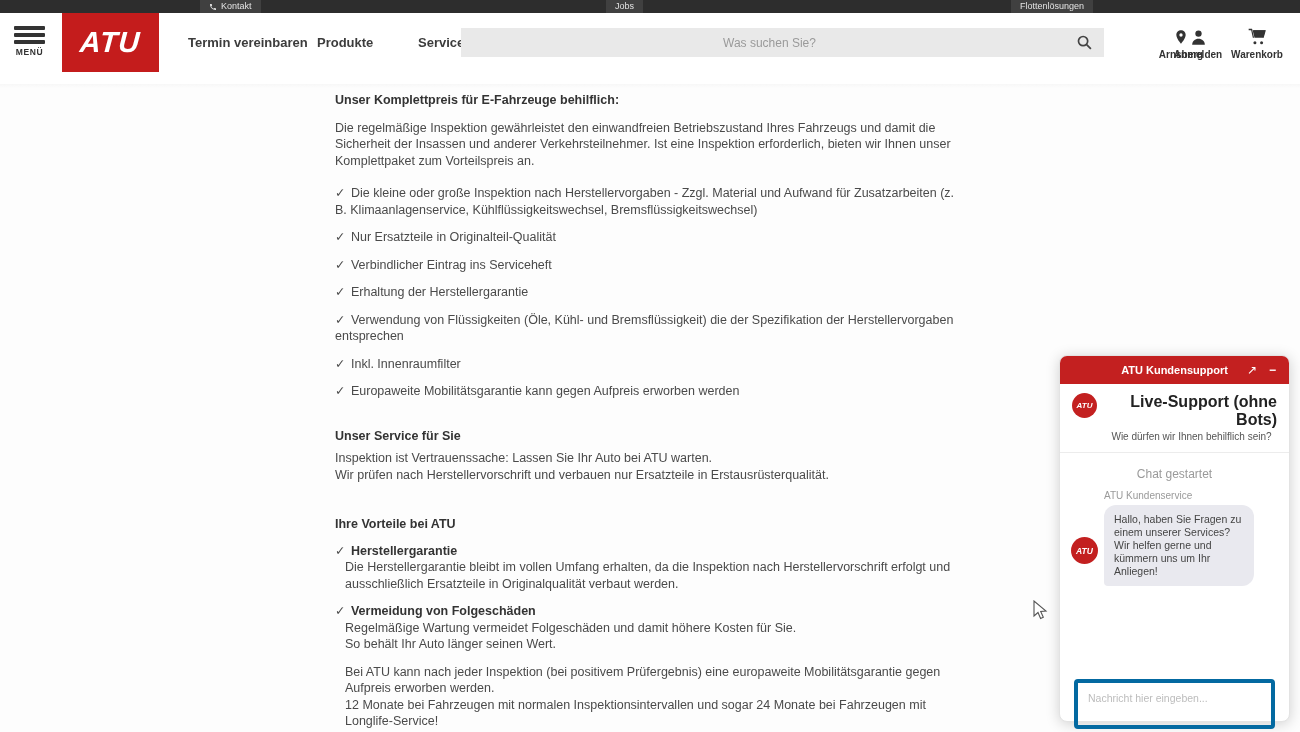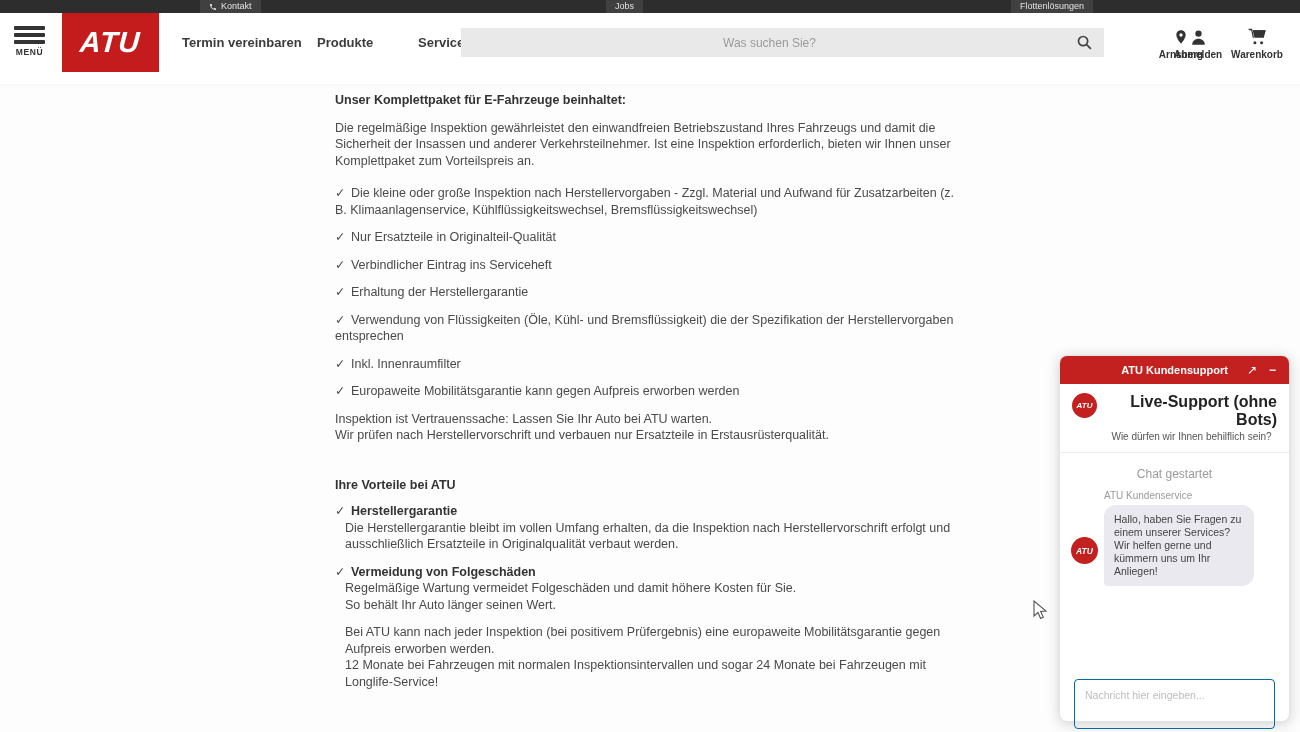--- a/index.html
+++ b/index.html
@@ -28,21 +28,21 @@
   .menu-btn .menu-label { font-size:8.5px; font-weight:bold; letter-spacing:0.6px; color:#333; margin-top:2px; }
   .logo {
     position:absolute; left:62px; top:-1px; width:97px; height:60px;
     background:#c41c1c; display:flex; align-items:center; justify-content:center; cursor:pointer;
   }
   .logo span { color:#fff; font-size:29px; font-weight:bold; font-style:italic; letter-spacing:1px; transform:skewX(-4deg); }
   .nav-link {
     position:absolute; top:0; height:59px; display:flex; align-items:center;
     font-size:13px; font-weight:bold; color:#3c3c3c; cursor:pointer;
   }
-  .nav-termin { left:182px; }
+  .nav-termin { left:188px; }
   .nav-produkte { left:317px; }
   .nav-services { left:418px; }
   .search-wrap { position:absolute; left:461px; top:15px; width:643px; height:29px; }
   .search-wrap input {
     width:100%; height:100%; background:#e9e9e9; border:none; outline:none;
     padding:0 40px 0 14px; font-size:12px; color:#555;
     font-family:"Liberation Sans", sans-serif;
     text-align:center;
   }
   .search-wrap input::placeholder { color:#9a9a9a; }
@@ -94,21 +94,21 @@
   .chat-sub .t2 { font-size:10px; color:#555; margin-top:2px;text-align:center; }
   .chat-log { position:relative; height:212px; }
   .chat-status { text-align:center; font-size:12px; color:#9a9a9a; margin-top:14px; }
   .agent-name { margin:9px 0 4px 44px; font-size:10px; color:#9a9a9a; }
   .msg-row { position:relative; }
   .msg-row .atu-avatar { position:absolute; left:11px; top:32px; }
   .bubble {
     margin-left:44px; width:150px; background:#e9e9ef; border-radius:12px 12px 12px 4px;
     padding:8px 10px; font-size:10.5px; line-height:13px; color:#444;
   }
-  .chat-input-box { margin:0 14px; border:1px solid #0369a1; border-radius:4px; height:50px; }
+  .chat-input-box { margin:0 14px; border:4px solid #0369a1; border-radius:4px; height:50px; }
   .chat-input-box textarea {
     width:100%; height:100%; border:none; outline:none; resize:none;
     padding:9px 10px; font-size:10.5px; color:#555; font-family:"Liberation Sans", sans-serif;
     background:transparent;
   }
   .chat-input-box textarea::placeholder { color:#bcbcbc; }
   .chat-footer { display:flex; justify-content:flex-end; align-items:center; gap:13px; padding:9px 15px 0; color:#8a8a8a; }
   .chat-footer .f-ic { cursor:pointer; display:flex; align-items:center; }
   .more-dots { font-size:11px; letter-spacing:1px; }
   
@@ -183,33 +183,34 @@
           <circle cx="9.5" cy="19" r="1.8"></circle>
           <circle cx="17.5" cy="19" r="1.8"></circle>
         </svg>
     </div>
     <div class="lbl">Warenkorb</div>
   </div>
 </div>
 <div class="hdr-shadow"></div>
 
 <div class="content">
-  <div class="bold-h c-h1">Unser Komplettpaket für E-Fahrzeuge beinhaltet:</div>
+  <div class="bold-h c-h1">Unser Komplettpreis für E-Fahrzeuge behilflich:</div>
   <div class="c-intro">Die regelmäßige Inspektion gewährleistet den einwandfreien Betriebszustand Ihres Fahrzeugs und damit die Sicherheit der Insassen und anderer Verkehrsteilnehmer. Ist eine Inspektion erforderlich, bieten wir Ihnen unser Komplettpaket zum Vorteilspreis an.</div>
 
   <div class="checklist">
     <div class="check-item"><span class="check">✓</span> <span>Die kleine oder große Inspektion nach Herstellervorgaben - Zzgl. Material und Aufwand für Zusatzarbeiten (z. B. Klimaanlagenservice, Kühlflüssigkeitswechsel, Bremsflüssigkeitswechsel)</span></div>
     <div class="check-item"><span class="check">✓</span> <span>Nur Ersatzteile in Originalteil-Qualität</span></div>
     <div class="check-item"><span class="check">✓</span> <span>Verbindlicher Eintrag ins Serviceheft</span></div>
     <div class="check-item"><span class="check">✓</span> <span>Erhaltung der Herstellergarantie</span></div>
     <div class="check-item"><span class="check">✓</span> <span>Verwendung von Flüssigkeiten (Öle, Kühl- und Bremsflüssigkeit) die der Spezifikation der Herstellervorgaben entsprechen</span></div>
     <div class="check-item"><span class="check">✓</span> <span>Inkl. Innenraumfilter</span></div>
     <div class="check-item"><span class="check">✓</span> <span>Europaweite Mobilitätsgarantie kann gegen Aufpreis erworben werden</span></div>
   </div>
 
+  <div class="bold-h c-h2">Unser Service für Sie</div>
   <div class="service-lines">
     <div>Inspektion ist Vertrauenssache: Lassen Sie Ihr Auto bei ATU warten.</div>
     <div>Wir prüfen nach Herstellervorschrift und verbauen nur Ersatzteile in Erstausrüsterqualität.</div>
   </div>
 
   <div class="bold-h c-h3">Ihre Vorteile bei ATU</div>
   <div class="benefits">
     <div class="benefit">
       <div><span class="check">✓</span> <span class="bold-h">Herstellergarantie</span></div>
       <div class="lines">

